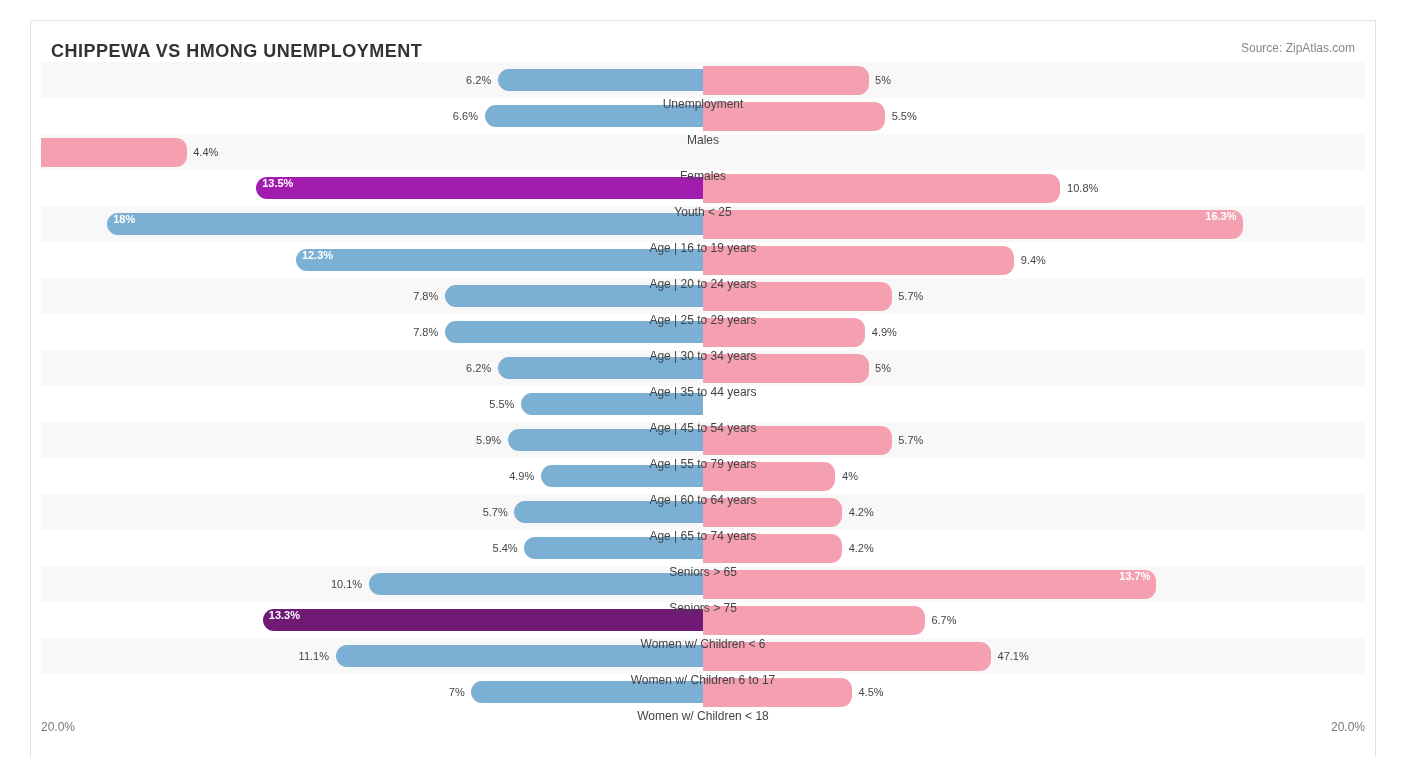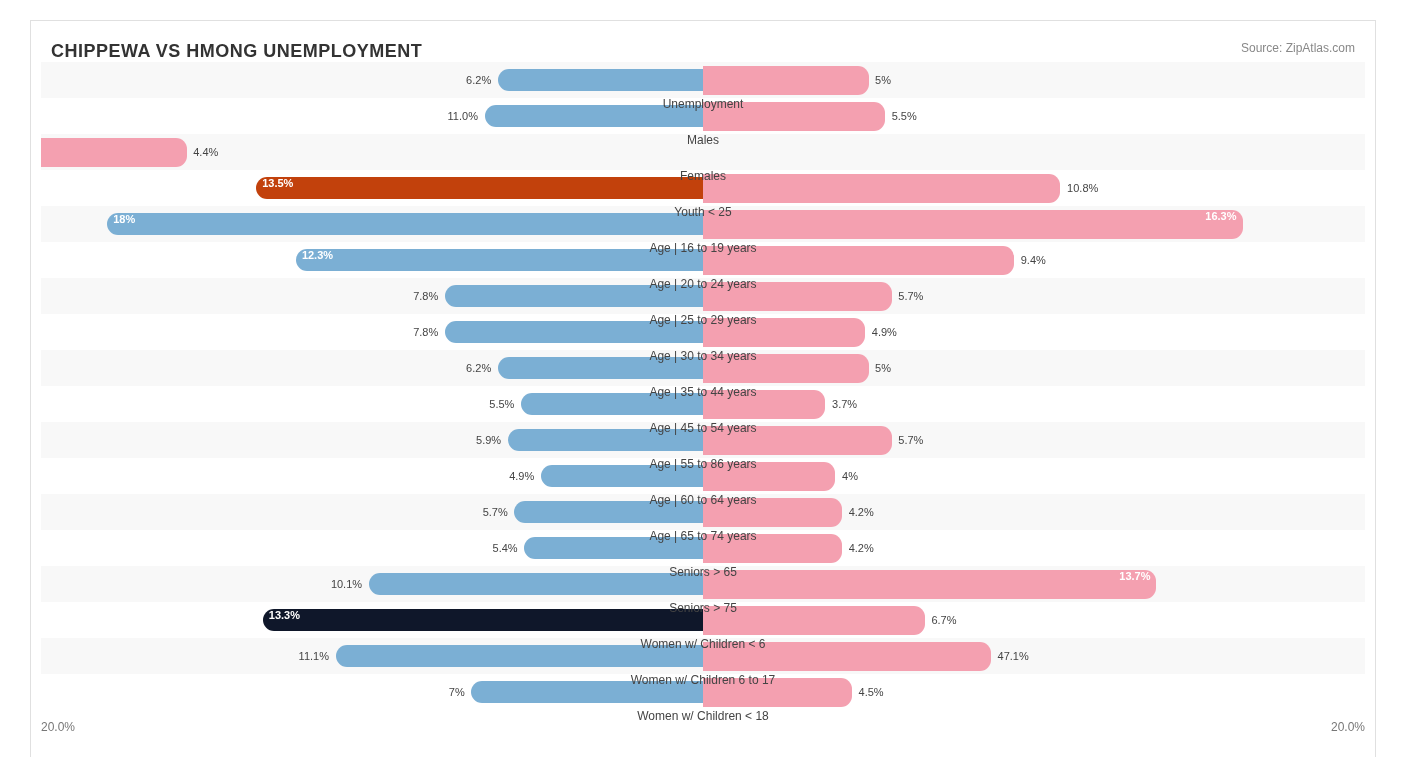--- a/index.html
+++ b/index.html
@@ -154,39 +154,39 @@
           <div class="bar-left" style="width: 31%; background: rgb(123, 175, 212);"></div>
         </div>
         <div class="label-center">Unemployment</div>
         <div class="right-section">
           <div class="value-right" style="left: 26%;">5%</div>
           <div class="bar-right" style="width: 25%; background: rgb(244, 160, 176);"></div>
         </div>
       </div>
       <div class="row">
         <div class="left-section">
-          <div class="value-left" style="right: 34%;">11.0%</div>
+          <div class="value-left" style="right: 34%;">6.6%</div>
           <div class="bar-left" style="width: 33%; background: rgb(123, 175, 212);"></div>
         </div>
         <div class="label-center">Males</div>
         <div class="right-section">
           <div class="value-right" style="left: 28.5%;">5.5%</div>
           <div class="bar-right" style="width: 27.5%; background: rgb(244, 160, 176);"></div>
         </div>
       </div>
       <div class="row">
         <div class="label-center">Females</div>
         <div class="right-section">
           <div class="value-right" style="left: 23%;">4.4%</div>
           <div class="bar-right" style="width: 22%; background: rgb(244, 160, 176);"></div>
         </div>
       </div>
       <div class="row">
         <div class="left-section">
-          <div class="bar-left" style="width: 67.5%; background: #c2410c;">
+          <div class="bar-left" style="width: 67.5%; background: #a21caf;">
             <div class="value-inside-left">13.5%</div>
           </div>
         </div>
         <div class="label-center">Youth &lt; 25</div>
         <div class="right-section">
           <div class="value-right" style="left: 55%;">10.8%</div>
           <div class="bar-right" style="width: 54%; background: rgb(244, 160, 176);"></div>
         </div>
       </div>
       <div class="row">
@@ -246,31 +246,27 @@
           <div class="value-right" style="left: 26%;">5%</div>
           <div class="bar-right" style="width: 25%; background: rgb(244, 160, 176);"></div>
         </div>
       </div>
       <div class="row">
         <div class="left-section">
           <div class="value-left" style="right: 28.5%;">5.5%</div>
           <div class="bar-left" style="width: 27.5%; background: rgb(123, 175, 212);"></div>
         </div>
         <div class="label-center">Age | 45 to 54 years</div>
-        <div class="right-section">
-          <div class="value-right" style="left: 19.5%;">3.7%</div>
-          <div class="bar-right" style="width: 18.5%; background: rgb(244, 160, 176);"></div>
-        </div>
       </div>
       <div class="row">
         <div class="left-section">
           <div class="value-left" style="right: 30.5%;">5.9%</div>
           <div class="bar-left" style="width: 29.5%; background: rgb(123, 175, 212);"></div>
         </div>
-        <div class="label-center">Age | 55 to 86 years</div>
+        <div class="label-center">Age | 55 to 79 years</div>
         <div class="right-section">
           <div class="value-right" style="left: 29.5%;">5.7%</div>
           <div class="bar-right" style="width: 28.5%; background: rgb(244, 160, 176);"></div>
         </div>
       </div>
       <div class="row">
         <div class="left-section">
           <div class="value-left" style="right: 25.5%;">4.9%</div>
           <div class="bar-left" style="width: 24.5%; background: rgb(123, 175, 212);"></div>
         </div>
@@ -309,21 +305,21 @@
         </div>
         <div class="label-center">Seniors &gt; 75</div>
         <div class="right-section">
           <div class="bar-right" style="width: 68.5%; background: rgb(244, 160, 176);">
             <div class="value-inside-right">13.7%</div>
           </div>
         </div>
       </div>
       <div class="row">
         <div class="left-section">
-          <div class="bar-left" style="width: 66.5%; background: #0f172a; text-align: right;">
+          <div class="bar-left" style="width: 66.5%; background: #701a75; text-align: right;">
             <div class="value-inside-left">13.3%</div>
           </div>
         </div>
         <div class="label-center">Women w/ Children &lt; 6</div>
         <div class="right-section">
           <div class="value-right" style="left: 34.5%;">6.7%</div>
           <div class="bar-right" style="width: 33.5%; background: rgb(244, 160, 176);"></div>
         </div>
       </div>
       <div class="row">

